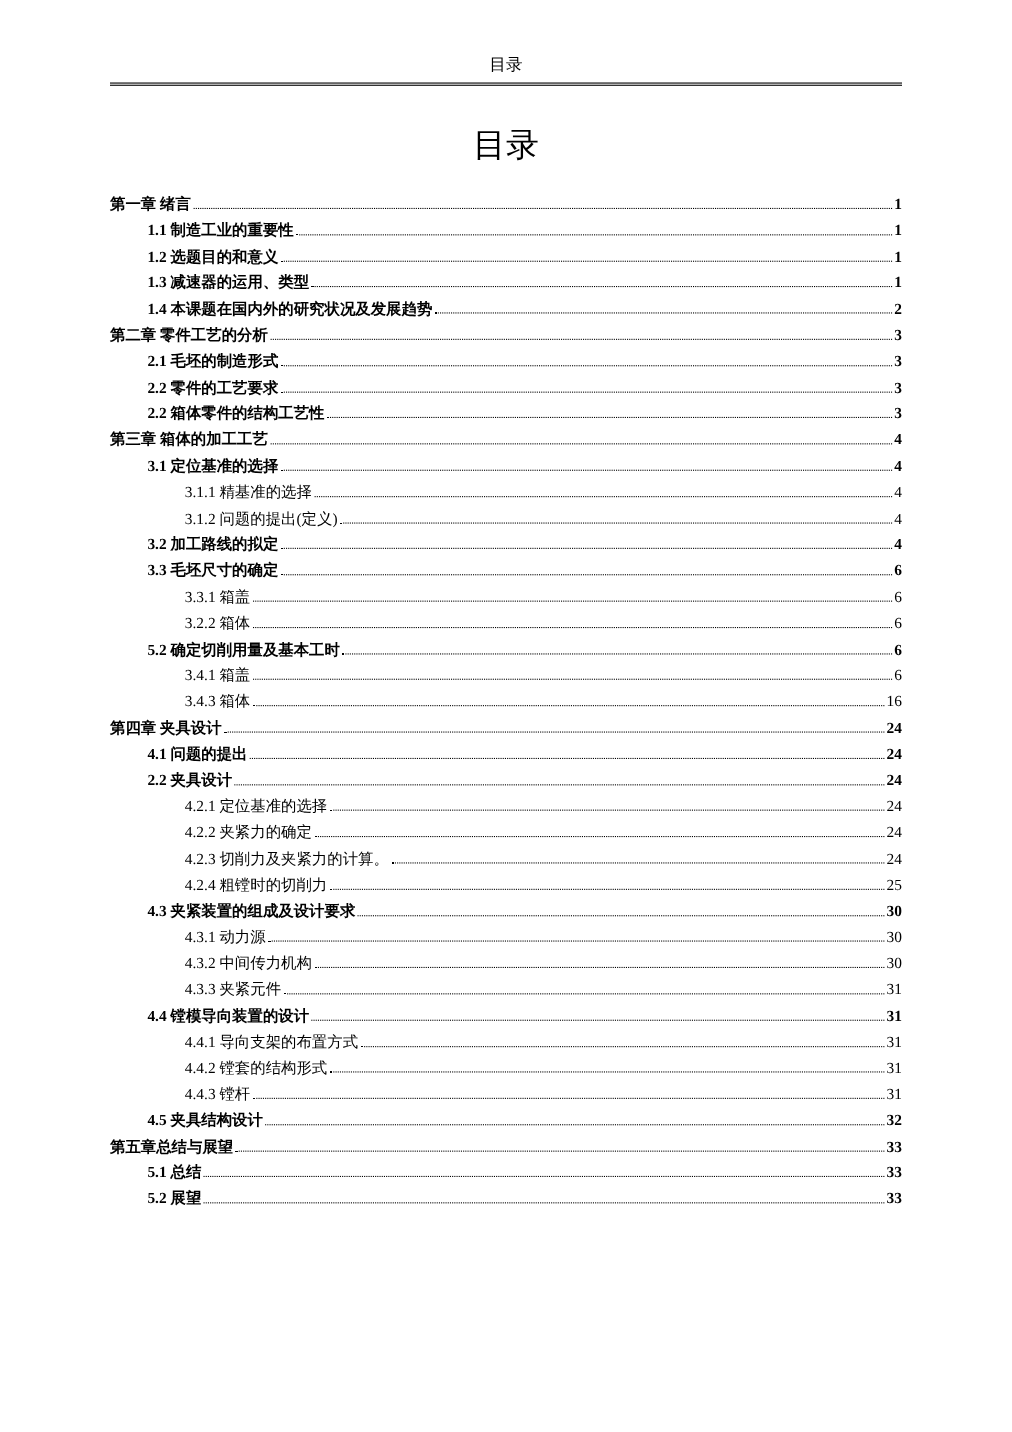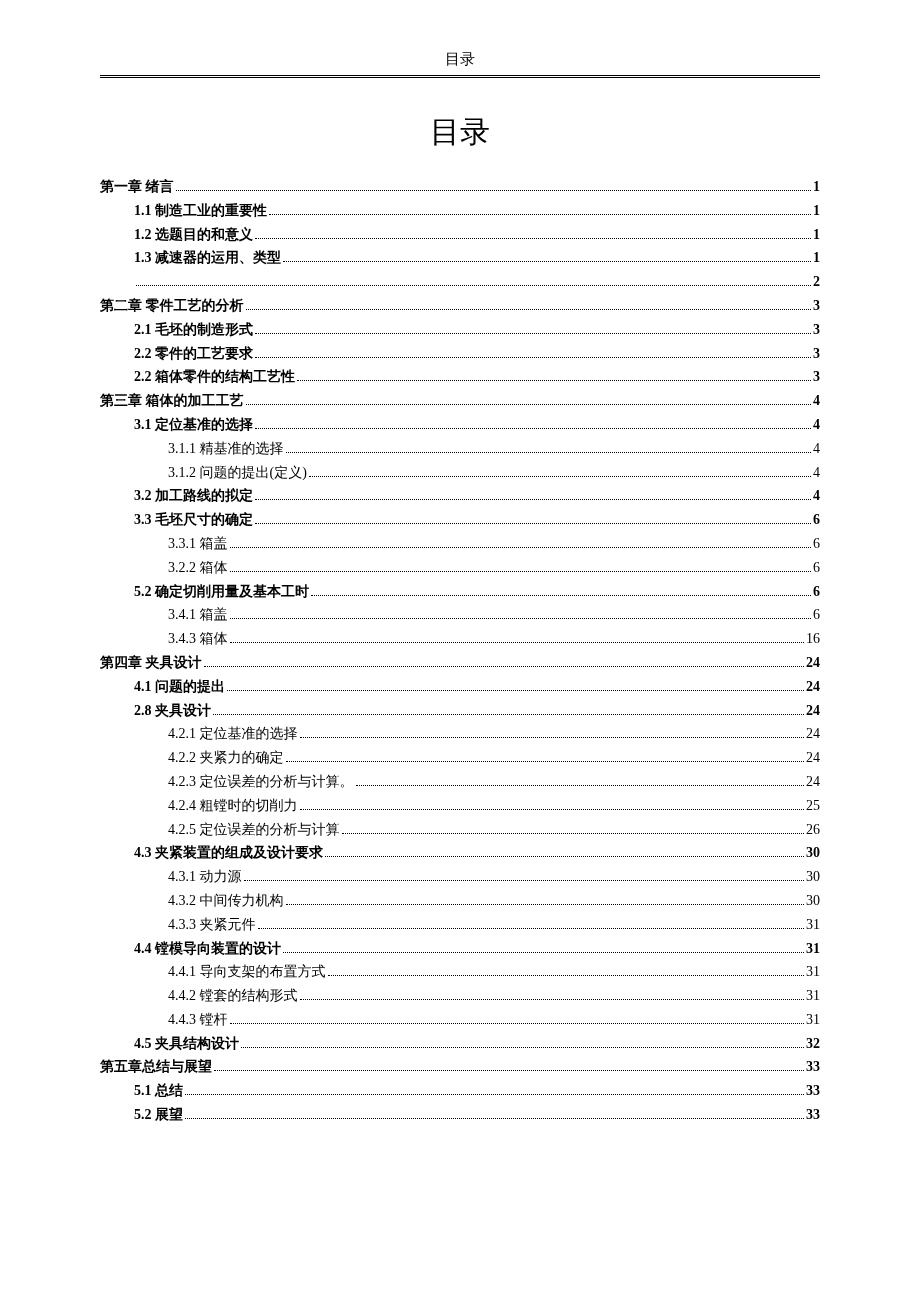--- a/index.html
+++ b/index.html
@@ -80,20 +80,21 @@
       <span class="toc-title">1.2 选题目的和意义</span>
       <span class="toc-dots"></span>
       <span class="toc-page">1</span>
     </div>
     <div class="toc-line toc-level-1">
       <span class="toc-title">1.3  减速器的运用、类型</span>
       <span class="toc-dots"></span>
       <span class="toc-page">1</span>
     </div>
     <div class="toc-line toc-level-1">
+      <span class="toc-title">1.4 本课题在国内外的研究状况及发展趋势</span>
       <span class="toc-dots"></span>
       <span class="toc-page">2</span>
     </div>
     <div class="toc-line toc-level-0">
       <span class="toc-title">第二章  零件工艺的分析</span>
       <span class="toc-dots"></span>
       <span class="toc-page">3</span>
     </div>
     <div class="toc-line toc-level-1">
       <span class="toc-title">2.1 毛坯的制造形式</span>
@@ -169,49 +170,44 @@
       <span class="toc-title">第四章    夹具设计</span>
       <span class="toc-dots"></span>
       <span class="toc-page">24</span>
     </div>
     <div class="toc-line toc-level-1">
       <span class="toc-title">4.1 问题的提出</span>
       <span class="toc-dots"></span>
       <span class="toc-page">24</span>
     </div>
     <div class="toc-line toc-level-1">
-      <span class="toc-title">2.8 夹具设计</span>
+      <span class="toc-title">2.2 夹具设计</span>
       <span class="toc-dots"></span>
       <span class="toc-page">24</span>
     </div>
     <div class="toc-line toc-level-2">
       <span class="toc-title">4.2.1  定位基准的选择</span>
       <span class="toc-dots"></span>
       <span class="toc-page">24</span>
     </div>
     <div class="toc-line toc-level-2">
       <span class="toc-title">4.2.2 夹紧力的确定</span>
       <span class="toc-dots"></span>
       <span class="toc-page">24</span>
     </div>
     <div class="toc-line toc-level-2">
-      <span class="toc-title">4.2.3  定位误差的分析与计算。</span>
+      <span class="toc-title">4.2.3  切削力及夹紧力的计算。</span>
       <span class="toc-dots"></span>
       <span class="toc-page">24</span>
     </div>
     <div class="toc-line toc-level-2">
       <span class="toc-title">4.2.4 粗镗时的切削力</span>
       <span class="toc-dots"></span>
       <span class="toc-page">25</span>
     </div>
-    <div class="toc-line toc-level-2">
-      <span class="toc-title">4.2.5  定位误差的分析与计算</span>
-      <span class="toc-dots"></span>
-      <span class="toc-page">26</span>
-    </div>
     <div class="toc-line toc-level-1">
       <span class="toc-title">4.3 夹紧装置的组成及设计要求</span>
       <span class="toc-dots"></span>
       <span class="toc-page">30</span>
     </div>
     <div class="toc-line toc-level-2">
       <span class="toc-title">4.3.1 动力源</span>
       <span class="toc-dots"></span>
       <span class="toc-page">30</span>
     </div>

